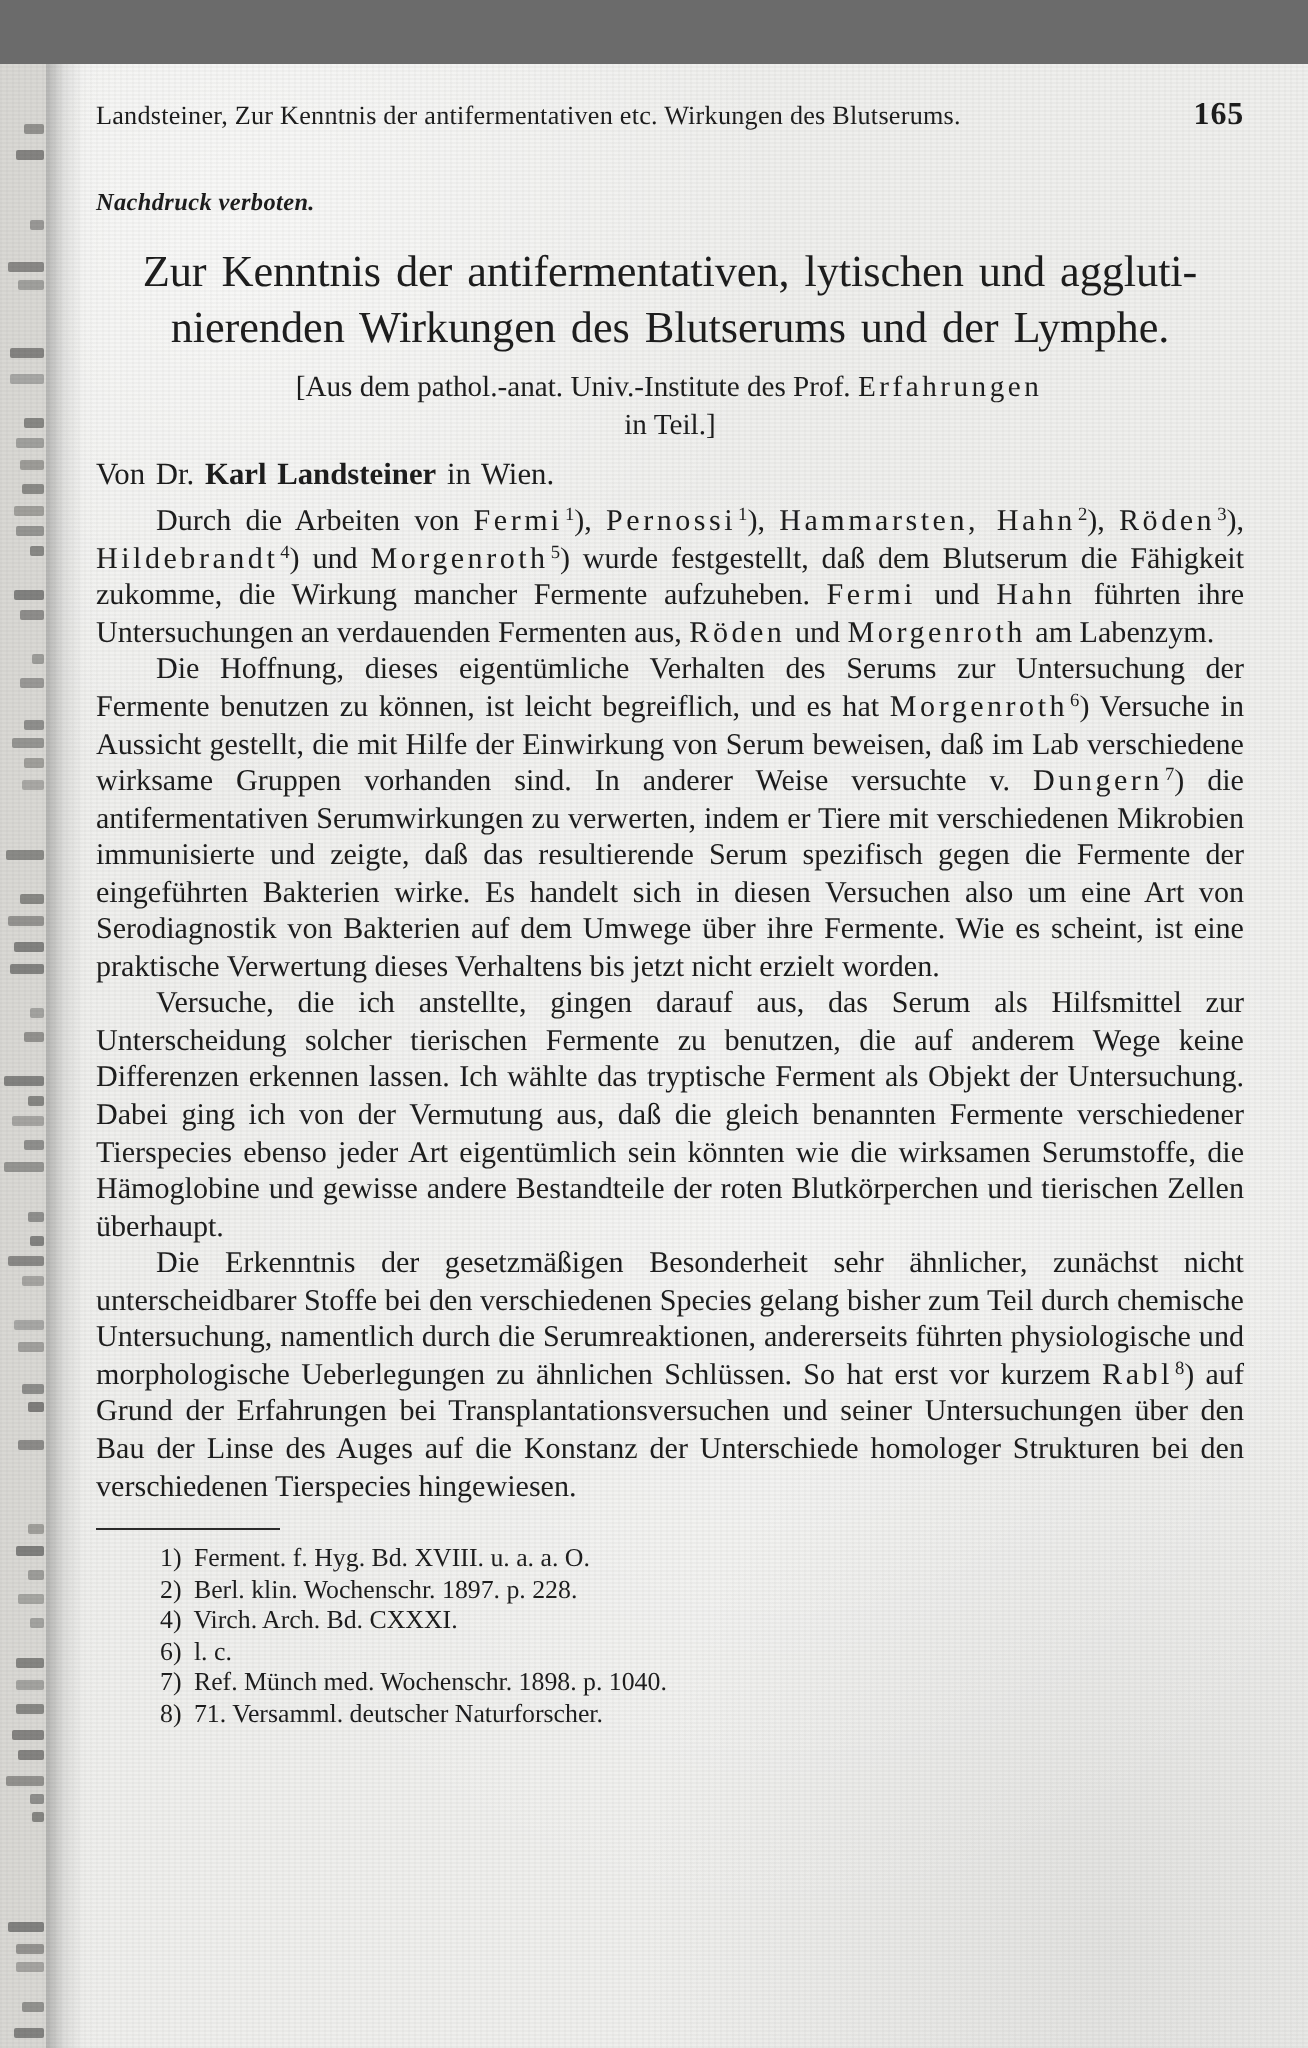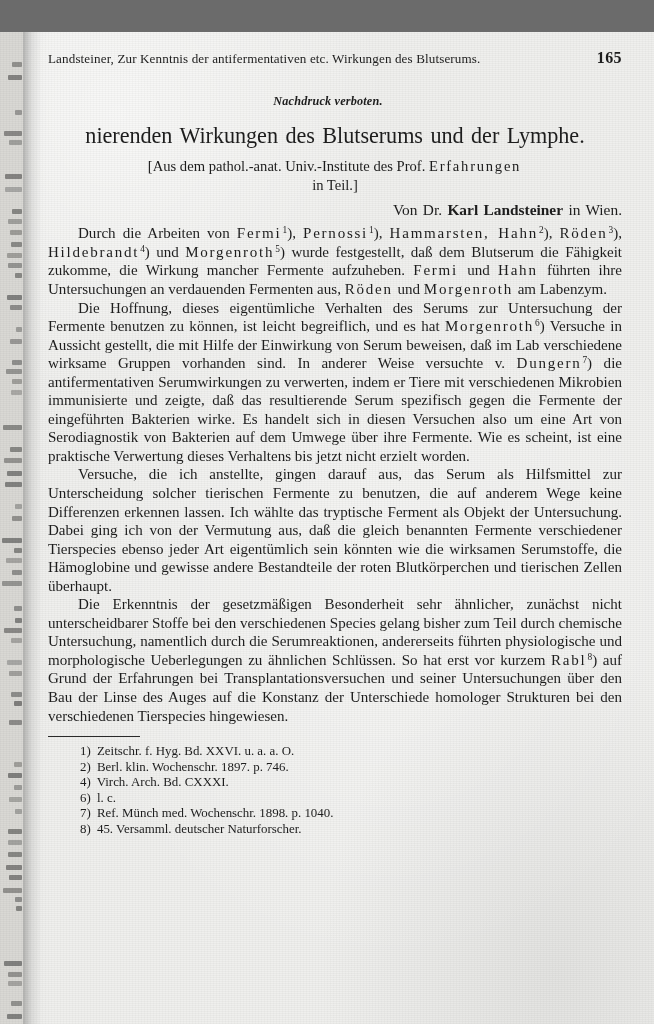--- a/index.html
+++ b/index.html
@@ -92,21 +92,21 @@
   .runhead-text { flex: 0 1 auto; }
   .runhead-page {
     font-size: 16px;
     font-weight: 700;
     letter-spacing: 0.4px;
     padding-left: 10px;
   }
 
   .nachdruck {
     margin-top: 27px;
-    text-align: center;
+    text-align: left;
     font-style: italic;
     font-size: 12.2px;
     font-weight: 700;
     letter-spacing: 0.2px;
     padding-right: 14px;
   }
 
   
   .title {
     margin-top: 13px;
@@ -119,21 +119,21 @@
   .title .line2 { display: block; }
 
   .institute {
     margin-top: 7px;
     text-align: center;
     font-size: 14.6px;
     line-height: 1.28;
   }
   .byline {
     margin-top: 7px;
-    text-align: right;
+    text-align: left;
     font-size: 15.4px;
     word-spacing: 1.5px;
   }
   .byline b { font-weight: 700; }
 
   .section-head {
     margin-top: 13px;
     text-align: center;
     font-size: 14.4px;
     letter-spacing: 1.55px;
@@ -254,20 +254,21 @@
   <div class="content">
 
     <div class="runhead">
       <span class="runhead-text">Landsteiner, Zur Kenntnis der antifermentativen etc. Wirkungen des Blutserums.</span>
       <span class="runhead-page">165</span>
     </div>
 
     <div class="nachdruck">Nachdruck verboten.</div>
 
     <div class="title">
+      <span>Zur Kenntnis der antifermentativen, lytischen und aggluti-</span>
       <span class="line2">nierenden Wirkungen des Blutserums und der Lymphe.</span>
     </div>
 
     <div class="institute">
       <span>[Aus dem pathol.-anat. Univ.-Institute des Prof. </span><span class="sp">Erfahrungen</span><br>
       <span>in Teil.]</span>
     </div>
 
     <div class="byline">
       <span>Von Dr. </span><b>Karl Landsteiner</b><span> in Wien.</span>
@@ -282,24 +283,24 @@
 
       <p>Versuche, die ich anstellte, gingen darauf aus, das Serum als Hilfsmittel zur Unterscheidung solcher tierischen Fermente zu benutzen, die auf anderem Wege keine Differenzen erkennen lassen. Ich wählte das tryptische Ferment als Objekt der Untersuchung. Dabei ging ich von der Vermutung aus, daß die gleich benannten Fermente verschiedener Tierspecies ebenso jeder Art eigentümlich sein könnten wie die wirksamen Serumstoffe, die Hämoglobine und gewisse andere Bestandteile der roten Blutkörperchen und tierischen Zellen überhaupt.</p>
 
       <p><span>Die Erkenntnis der gesetzmäßigen Besonderheit sehr ähnlicher, zunächst nicht unterscheidbarer Stoffe bei den verschiedenen Species gelang bisher zum Teil durch chemische Untersuchung, namentlich durch die Serumreaktionen, andererseits führten physiologische und morphologische Ueberlegungen zu ähnlichen Schlüssen. So hat erst vor kurzem </span><span class="sp">Rabl</span><sup>8</sup><span>)</span><span> auf Grund der Erfahrungen bei Transplantationsversuchen und seiner Untersuchungen über den Bau der Linse des Auges auf die Konstanz der Unterschiede homologer Strukturen bei den verschiedenen Tierspecies hingewiesen.</span></p>
 
     </div>
 
     <div class="fn-rule"></div>
 
     <div class="footnotes">
-        <div><span class="fn-num">1)</span><span> Zeitschr. f. Hyg. Bd. XXVI. u. a. a. O.</span></div>
-        <div><span class="fn-num">2)</span><span> Berl. klin. Wochenschr. 1897. p. 746.</span></div>
+        <div><span class="fn-num">1)</span><span> Ferment. f. Hyg. Bd. XVIII. u. a. a. O.</span></div>
+        <div><span class="fn-num">2)</span><span> Berl. klin. Wochenschr. 1897. p. 228.</span></div>
         <div><span class="fn-num">4)</span><span> Virch. Arch. Bd. CXXXI.</span></div>
         <div><span class="fn-num">6)</span><span> l. c.</span></div>
         <div><span class="fn-num">7)</span><span> Ref. Münch med. Wochenschr. 1898. p. 1040.</span></div>
-        <div><span class="fn-num">8)</span><span> 45. Versamml. deutscher Naturforscher.</span></div>
+        <div><span class="fn-num">8)</span><span> 71. Versamml. deutscher Naturforscher.</span></div>
       </div>
 
   </div>
 
   <div class="grain"></div>
 </div>
 
 </body></html>

